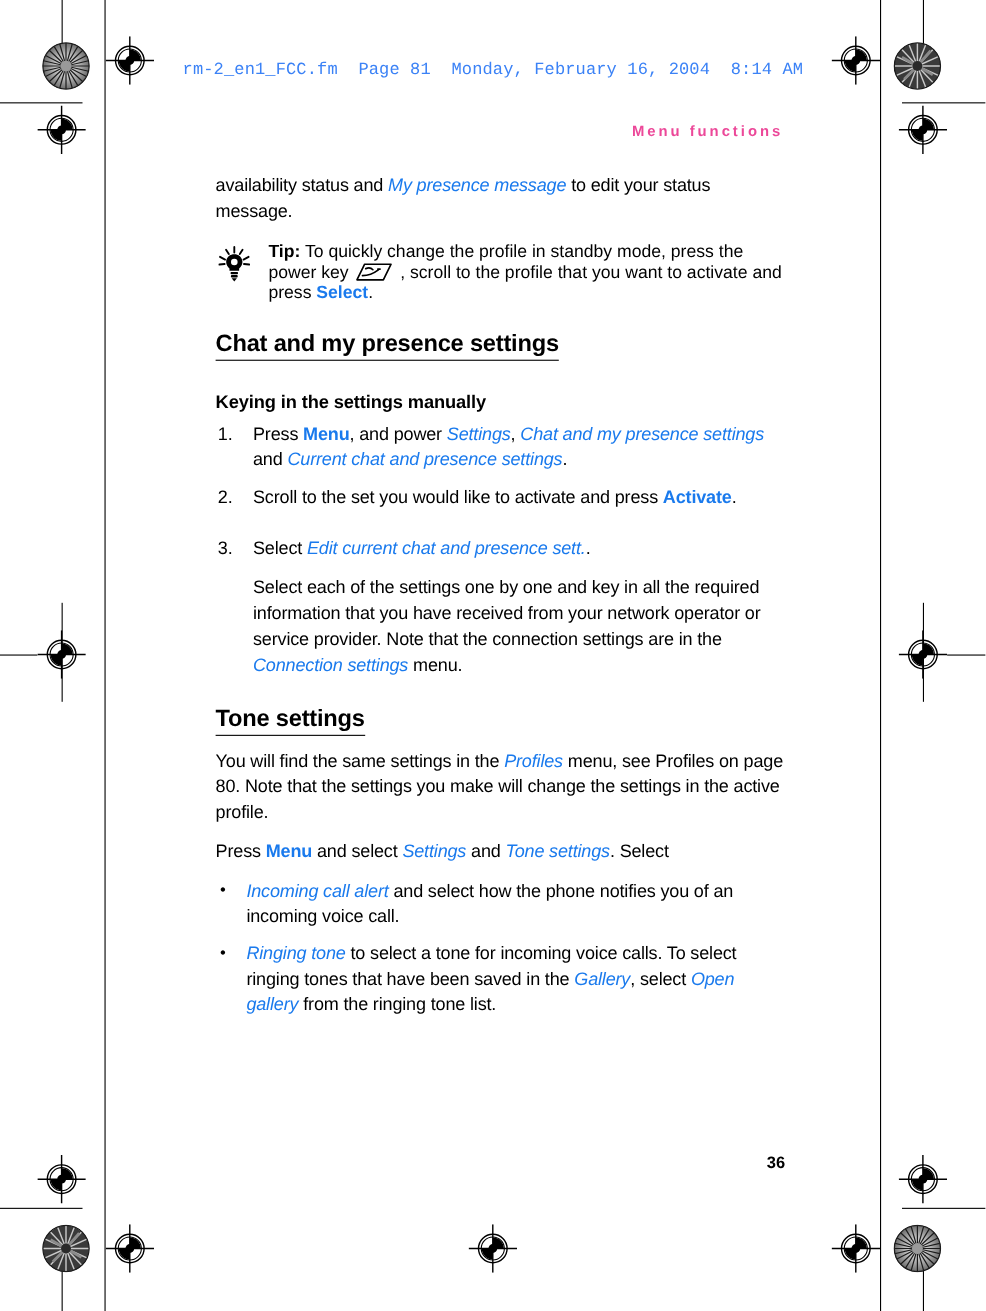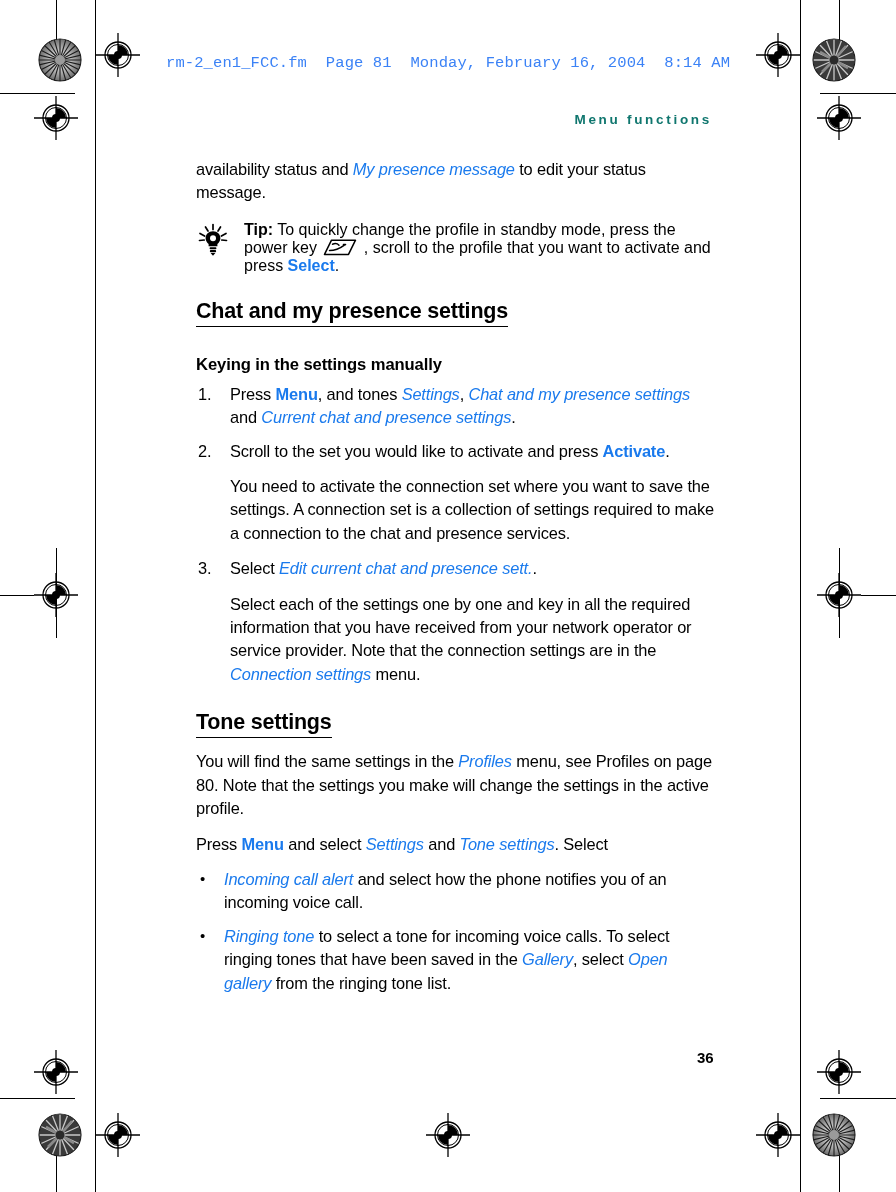--- a/index.html
+++ b/index.html
@@ -61,21 +61,21 @@
     height: 1192px;
   }
 
   .running-head {
     position: absolute;
     right: 184px;
     top: 112px;
     font-size: 13.5px;
     font-weight: 600;
     letter-spacing: 2.7px;
-    color: #0f766e;
+    color: #ec4899;
     white-space: nowrap;
   }
 
   .content {
     position: absolute;
     left: 196px;
     top: 158px;
     width: 520px;
   }
 
@@ -563,33 +563,32 @@
 
 
     <div class="spacer-16"></div>
 
     <h3 class="subsect">Keying in the settings manually</h3>
 
     <div class="spacer-8"></div>
 
     
     <div class="num-item">
-      <span class="num">1.</span><span>Press </span><span class="cmd">Menu</span><span>, and tones </span><span class="menuitem">Settings</span><span>, </span><span class="menuitem">Chat and my presence settings</span><span> and </span><span class="menuitem">Current chat and presence settings</span><span>.</span>
+      <span class="num">1.</span><span>Press </span><span class="cmd">Menu</span><span>, and power </span><span class="menuitem">Settings</span><span>, </span><span class="menuitem">Chat and my presence settings</span><span> and </span><span class="menuitem">Current chat and presence settings</span><span>.</span>
     </div>
 
     <div class="spacer-10"></div>
 
     
     <div class="num-item">
       <span class="num">2.</span><span>Scroll to the set you would like to activate and press </span><span class="cmd">Activate</span><span>.</span>
     </div>
 
     <div class="spacer-12"></div>
 
-    <div class="indent-para">You need to activate the connection set where you want to save the settings. A connection set is a collection of settings required to make a connection to the chat and presence services.</div>
 
     <div class="spacer-12"></div>
 
     
     <div class="num-item">
       <span class="num">3.</span><span>Select </span><span class="menuitem">Edit current chat and presence sett.</span><span>.</span>
     </div>
 
     <div class="spacer-12"></div>
 

